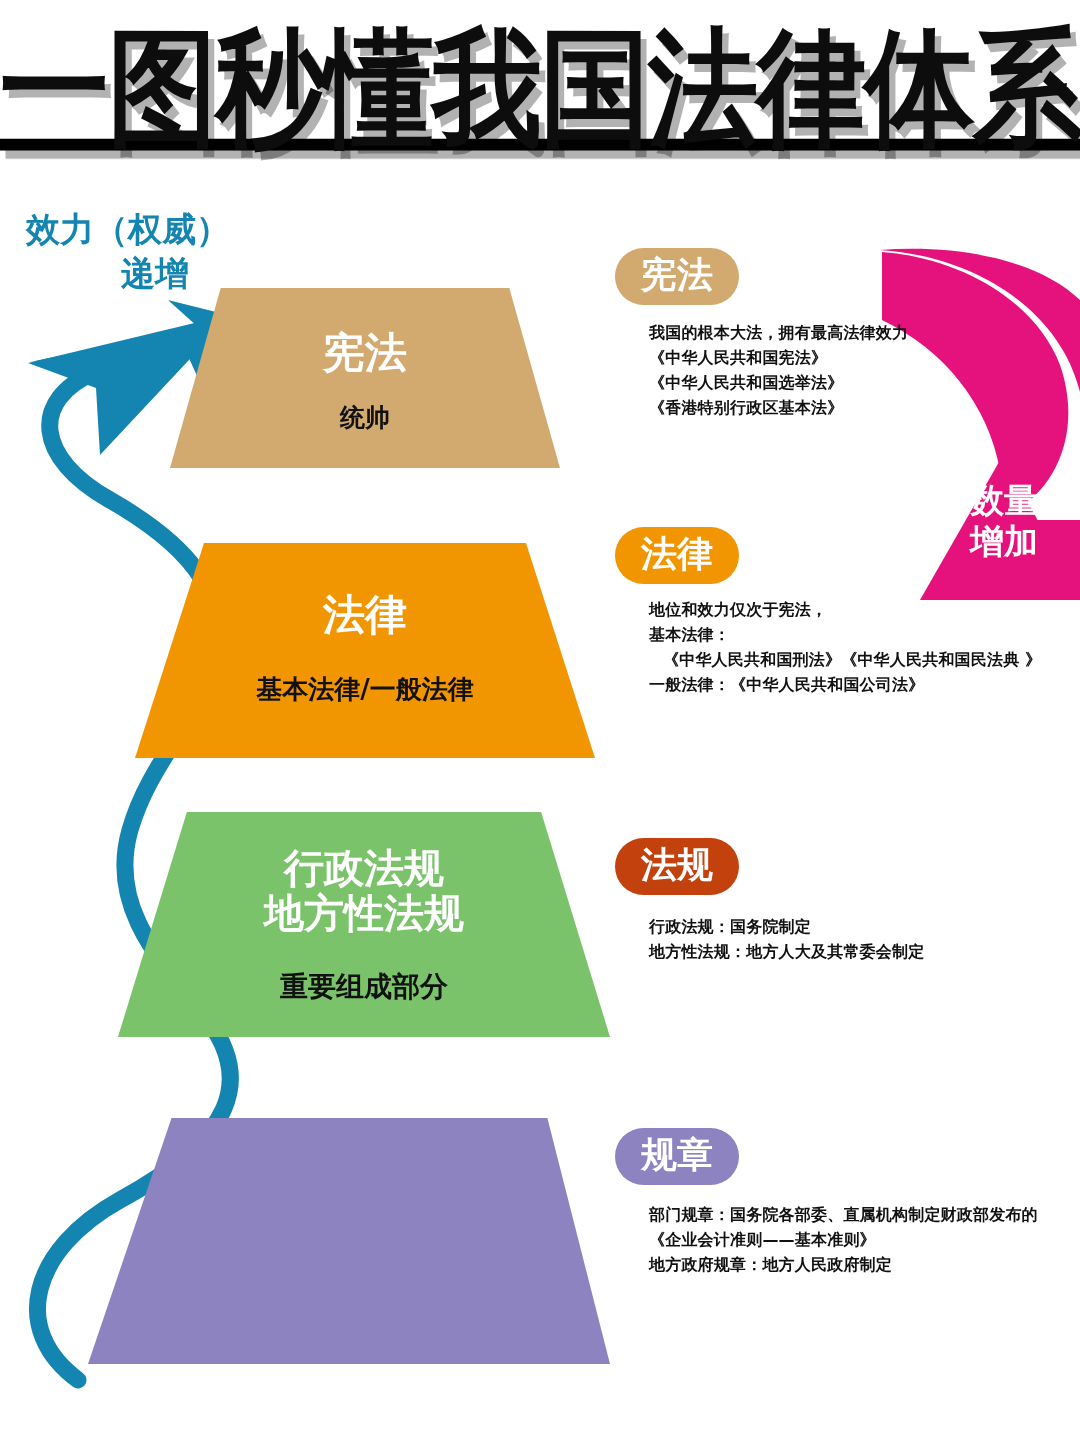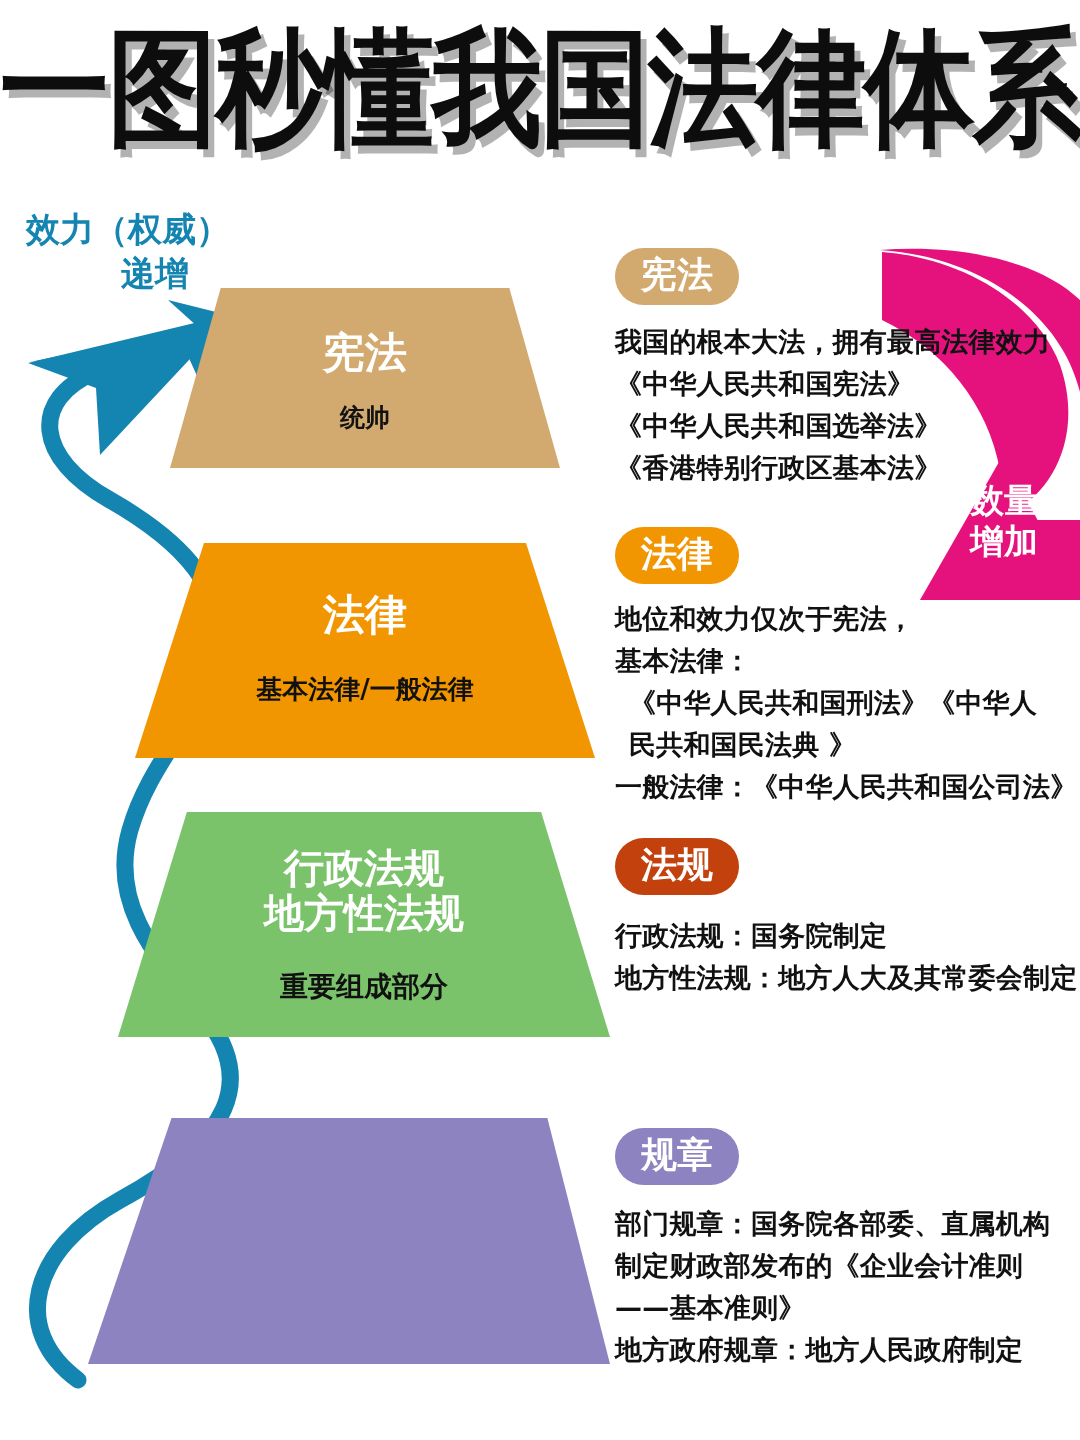--- a/index.html
+++ b/index.html
@@ -7,21 +7,21 @@
     width:1080px; height:1440px;
     background:#ffffff;
     font-family:"DejaVu Sans","Liberation Sans",sans-serif;
     overflow:hidden;
   }
   #poster { position:relative; width:1080px; height:1440px; background:#fff; }
 
   
   .title-wrap{
     position:absolute; left:0; top:18px; width:1080px; height:140px;
-    display:flex; align-items:center; justify-content:center;
+    display:flex; align-items:center; justify-content:center;text-decoration:underline;
   }
   .title{
     font-size:108px; font-weight:bold; color:#0d0d0d;
     letter-spacing:-2px; line-height:1;
     white-space:nowrap;
     transform:scaleY(1.18) scaleX(1.02);
     text-shadow: 6px 7px 0 rgba(0,0,0,0.30);
     font-family:"DejaVu Sans","Liberation Sans",sans-serif;
   }
 
@@ -96,23 +96,24 @@
     padding:6px 26px 9px 26px;
     line-height:1.18;
   }
   .pill.tan{ background:#D2A96E; }
   .pill.orange{ background:#F19500; }
   .pill.green{ background:#c2410c; }
   .pill.purple{ background:#8D83C0; }
 
   .ptext{
     margin-top:12px;
-    color:#111111; font-size:27px; line-height:1.55;
+    color:#111111; font-size:16px; line-height:1.55;
     font-weight:600;
     letter-spacing:0.2px;
+    margin-left:34px;
   }
   .ptext div{ white-space:nowrap; }
   .ptext div.wrapok{ white-space:normal; }
   .b{ font-weight:bold; }
   .indent{ padding-left:14px; }
 
   #panel1{ left:615px; top:248px; width:450px; }
   #panel1 .ptext{ margin-top:16px; }
 
   #panel2{ left:615px; top:527px; width:440px; }

